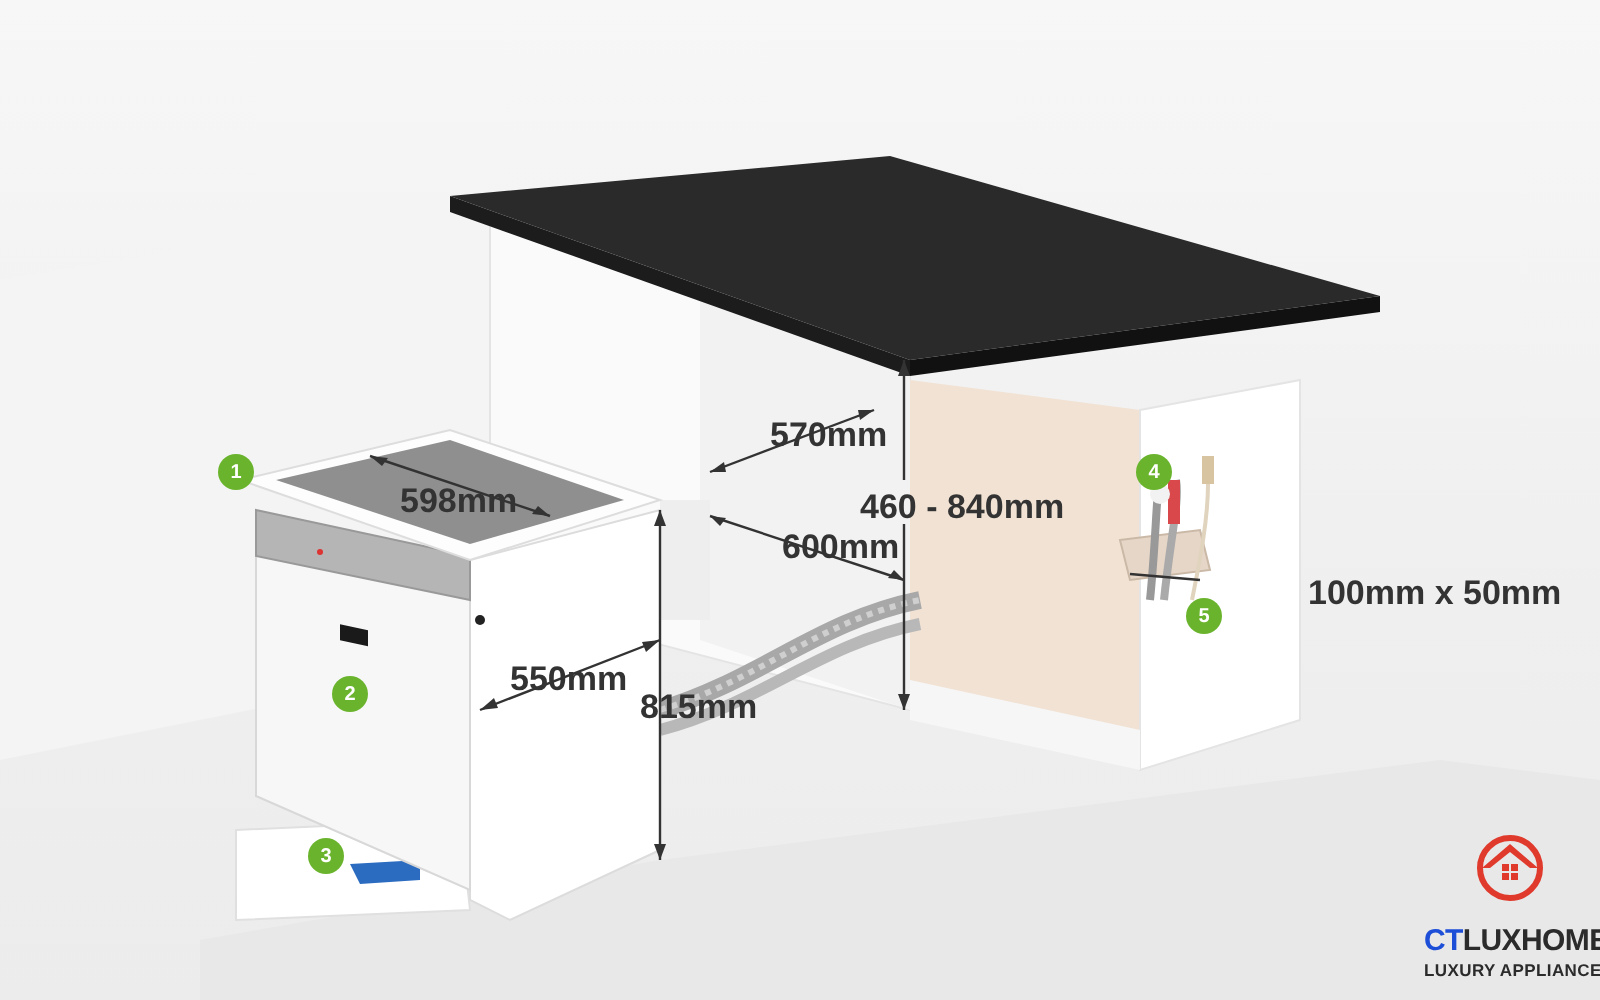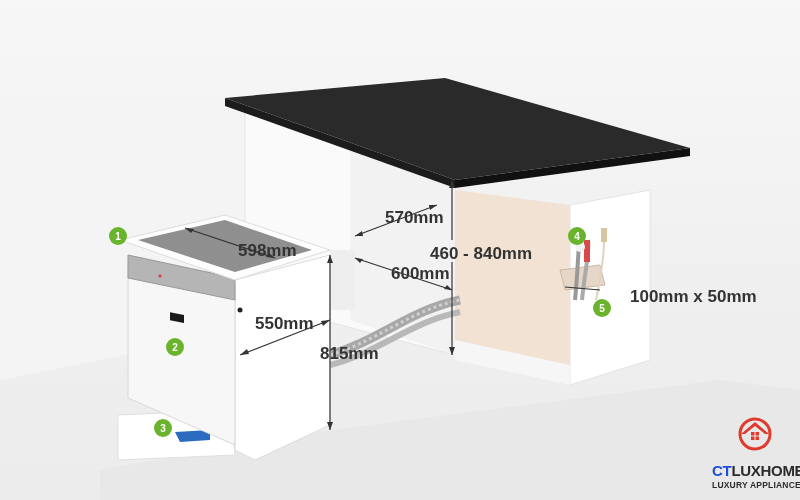--- a/index.html
+++ b/index.html
@@ -106,27 +106,27 @@
     <g transform="translate(735,418)">
       <circle cx="20" cy="16" r="15" fill="none" stroke="#e03a2d" stroke-width="3"></circle>
       <polygon points="20,4 34,16 30,16 20,8 10,16 6,16" fill="#e03a2d"></polygon>
       <rect x="16" y="14" width="3.5" height="3.5" fill="#e03a2d"></rect>
       <rect x="20.5" y="14" width="3.5" height="3.5" fill="#e03a2d"></rect>
       <rect x="16" y="18.5" width="3.5" height="3.5" fill="#e03a2d"></rect>
       <rect x="20.5" y="18.5" width="3.5" height="3.5" fill="#e03a2d"></rect>
     </g>
   </svg>
 
-  <div class="label" style="left:200px;top:241px;margin-left:38px;">598mm</div>
+  <div class="label" style="left:200px;top:241px;">598mm</div>
   <div class="label" style="left:385px;top:208px;">570mm</div>
   <div class="label" style="left:430px;top:244px;">460 - 840mm</div>
   <div class="label" style="left:391px;top:264px;">600mm</div>
-  <div class="label" style="left:255px;top:314px;">550mm</div>
+  <div class="label" style="left:255px;top:330px;">550mm</div>
   <div class="label" style="left:320px;top:344px;">815mm</div>
-  <div class="label" style="left:630px;top:287px;">100mm x 50mm</div>
+  <div class="label" style="left:654px;top:287px;">100mm x 50mm</div>
 
   <div class="marker" style="left:109px;top:227px;">1</div>
   <div class="marker" style="left:166px;top:338px;">2</div>
   <div class="marker" style="left:154px;top:419px;">3</div>
   <div class="marker" style="left:568px;top:227px;">4</div>
   <div class="marker" style="left:593px;top:299px;">5</div>
 
   <div class="logo">
     <div class="logo-brand">
       <span class="ct">CT</span><span class="lux">LUXHOME</span>

